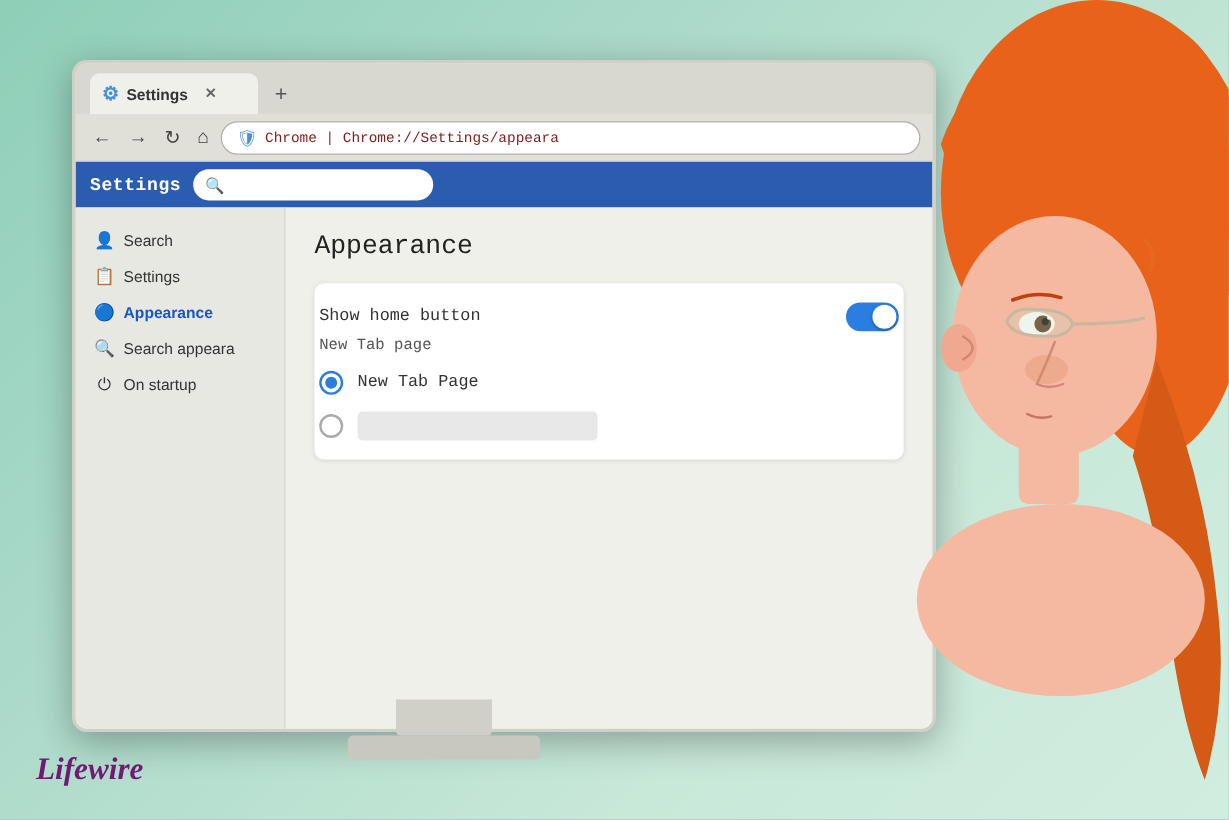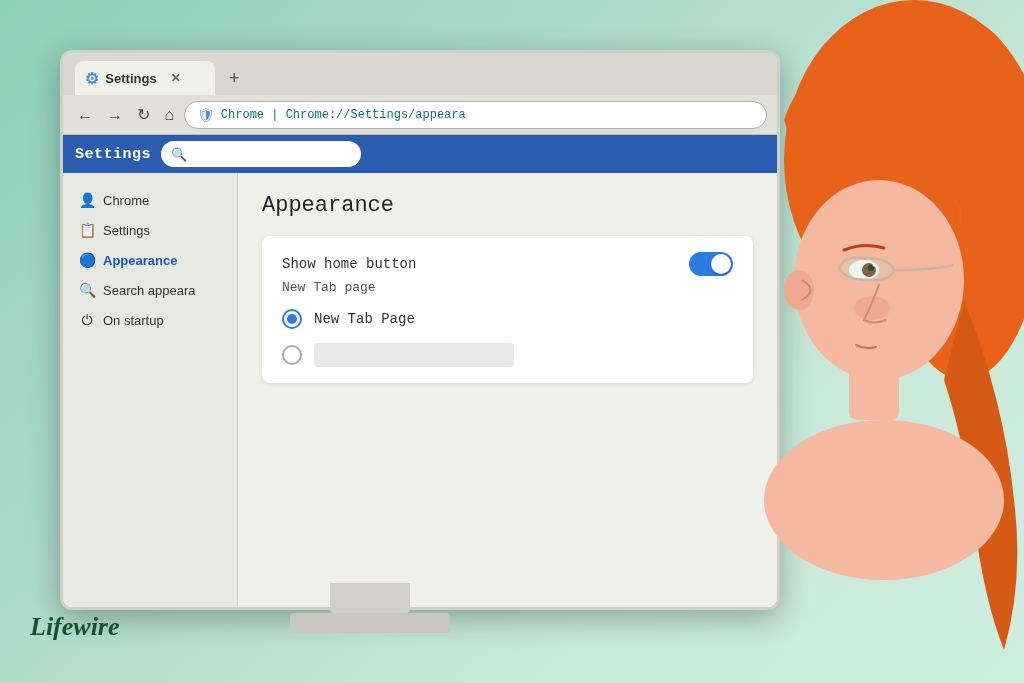--- a/index.html
+++ b/index.html
@@ -113,21 +113,21 @@
     }
 
     .address-shield {
       color: #4a90d9;
       font-size: 14px;
     }
 
     .address-text {
       font-family: 'Courier New', monospace;
       font-size: 12px;
-      color: #0f766e;
+      color: #7f1d1d;
       font-weight: 500;
     }
 
     
     .settings-header {
       height: 38px;
       background: #2a5db0;
       display: flex;
       align-items: center;
       padding: 0 12px;
@@ -202,21 +202,21 @@
       font-size: 22px;
       font-weight: 400;
       color: #222;
       margin-bottom: 18px;
       font-family: 'Courier New', monospace;
     }
 
     .settings-card {
       background: white;
       border-radius: 8px;
-      padding: 16px 20px;
+      padding: 16px 4px;
       box-shadow: 0 1px 4px rgba(0,0,0,0.1);
       margin-top: 12px;
     }
 
     .setting-row {
       display: flex;
       align-items: center;
       justify-content: space-between;
       margin-bottom: 4px;
     }
@@ -310,25 +310,25 @@
       position: absolute;
       right: 0;
       top: 0;
       width: 400px;
       height: 683px;
     }
 
     
     .lifewire-logo {
       position: absolute;
-      bottom: 41px;
+      bottom: 27px;
       left: 30px;
       font-size: 26px;
       font-weight: 900;
-      color: #14532d;
+      color: #701a75;
       font-style: italic;
       font-family: Georgia, serif;
     }
 
     
     .monitor-stand {
       position: absolute;
       bottom: 70px;
       left: 330px;
       width: 80px;
@@ -379,21 +379,21 @@
     <div class="settings-search-bar">
       <span>🔍</span>
     </div>
   </div>
 
   <div class="settings-body">
 
     <div class="sidebar">
       <div class="sidebar-item">
         <span class="sidebar-icon">👤</span>
-        <span>Chrome</span>
+        <span>Search</span>
       </div>
       <div class="sidebar-item">
         <span class="sidebar-icon">📋</span>
         <span>Settings</span>
       </div>
       <div class="sidebar-item active">
         <span class="sidebar-icon">🔵</span>
         <span>Appearance</span>
       </div>
       <div class="sidebar-item">

